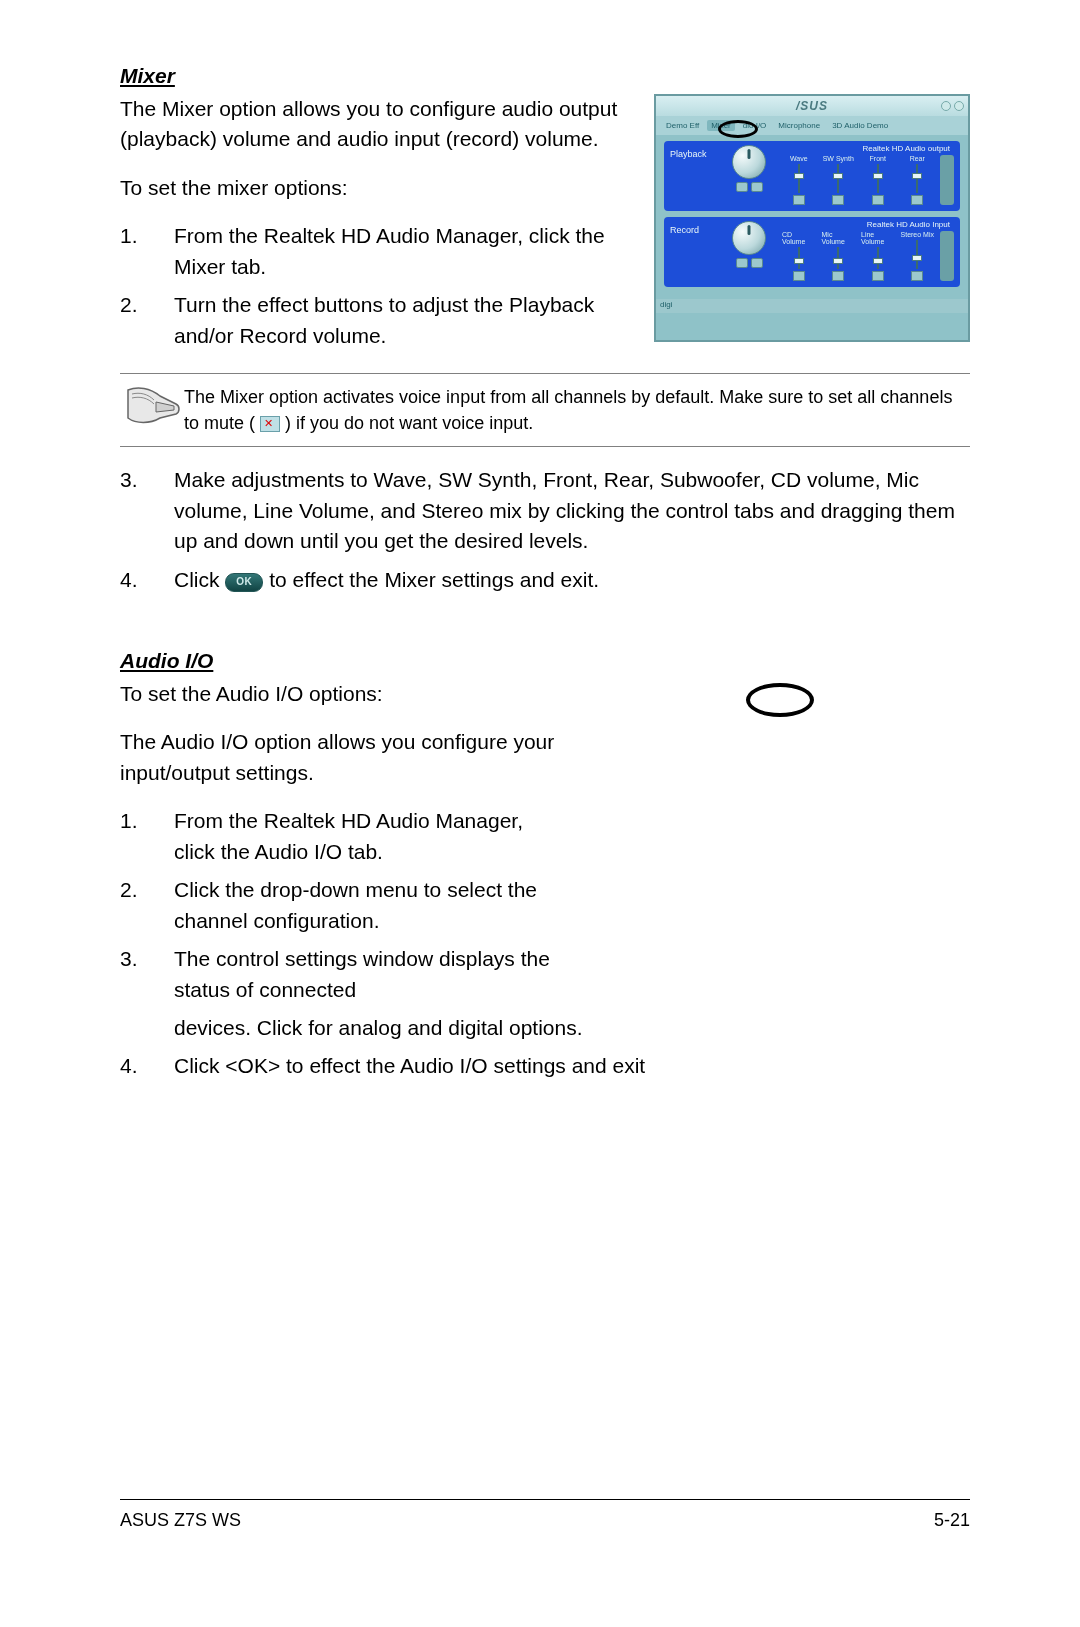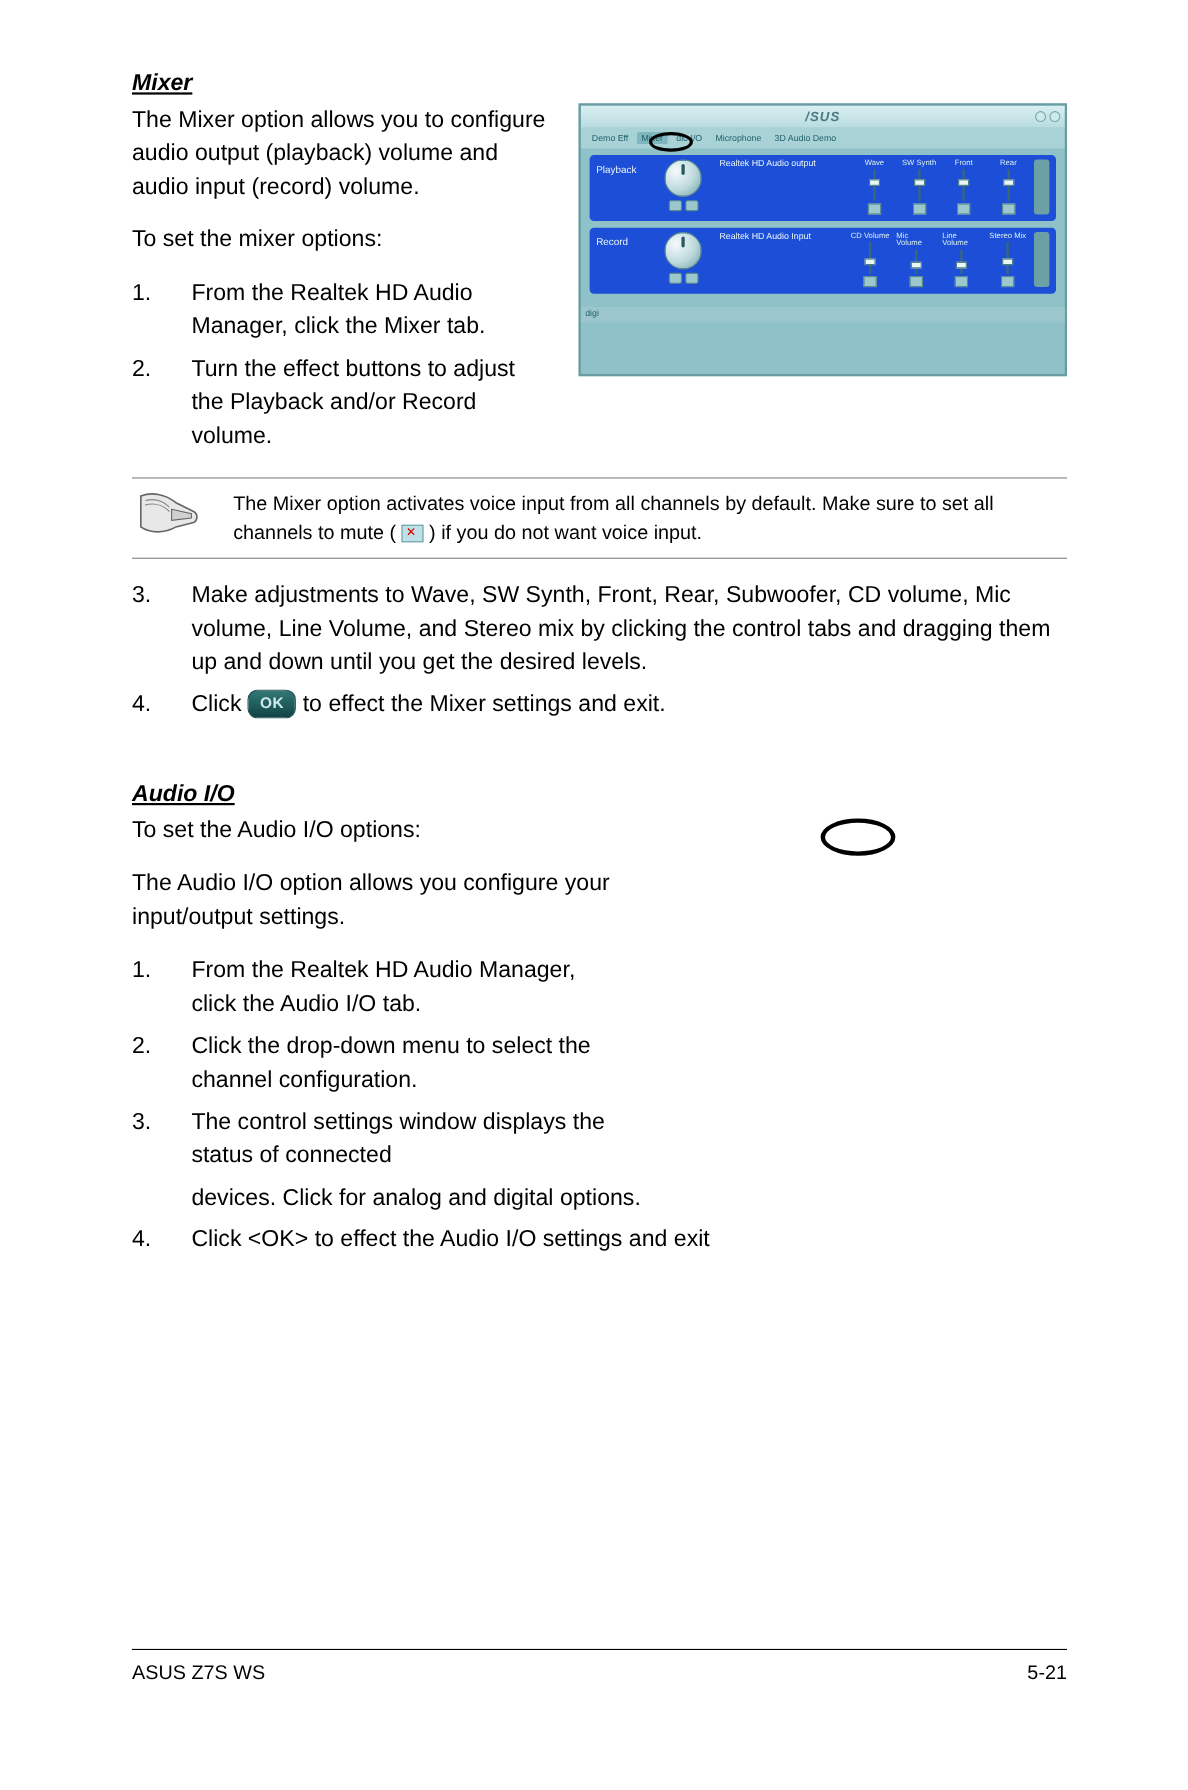--- a/index.html
+++ b/index.html
@@ -39,21 +39,20 @@
     gap: 20px;
     font-size: 21px;
     line-height: 1.45;
     margin-bottom: 8px;
   }
   ol.steps li .num { flex: 0 0 34px; }
   ol.steps li .txt { flex: 1 1 auto; }
   .note-row {
     display: flex;
     align-items: flex-start;
-    gap: 28px;
     border-top: 1px solid #808080;
     border-bottom: 1px solid #808080;
     padding: 10px 0 10px 0;
     margin: 14px 0 18px 0;
   }
   .note-text {
     font-size: 18px;
     line-height: 1.45;
   }
   .mute-icon {
@@ -68,31 +67,31 @@
     content: "✕";
     position: absolute;
     color: #d00;
     font-size: 11px;
     left: 3px; top: -1px;
   }
   .ok-btn {
     display: inline-block;
     background: linear-gradient(#377, #144);
     color: #cfeaea;
-    font-size: 14px;
+    font-size: 10px;
     font-weight: bold;
     padding: 1px 10px 2px 10px;
     border-radius: 9px;
     border: 1px solid #255;
     vertical-align: 2px;
     letter-spacing: 0.5px;
   }
   
   .mixer-shot {
-    width: 444px;
+    width: 316px;
     height: 248px;
     background: #8fc2c8;
     border: 2px solid #6a9ba1;
     position: relative;
     font-size: 9px;
     color: #0a3a40;
     overflow: hidden;
   }
   .mixer-topbar {
     height: 20px;
@@ -188,22 +187,21 @@
   .knob-btns { display: flex; gap: 3px; }
   .knob-btns span {
     width: 12px; height: 10px;
     background: #9cc8cd;
     border: 1px solid #5a8a90;
     border-radius: 2px;
   }
   .sliders {
     flex: 1;
     display: flex;
-    flex-direction: row;
-    gap: 32px;
+    flex-direction: column;
   }
   .sliders-title {
     font-size: 8px;
     color: #e8f6f7;
     text-align: right;
     padding-right: 4px;
     line-height: 1.1;
     height: 10px;
   }
   .sliders-row {

